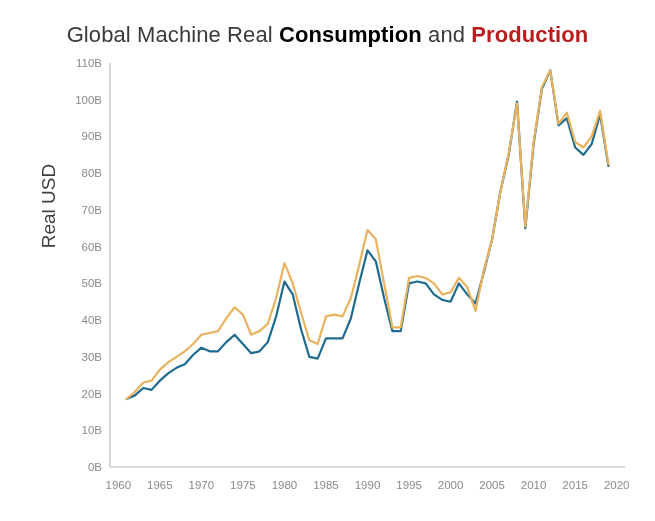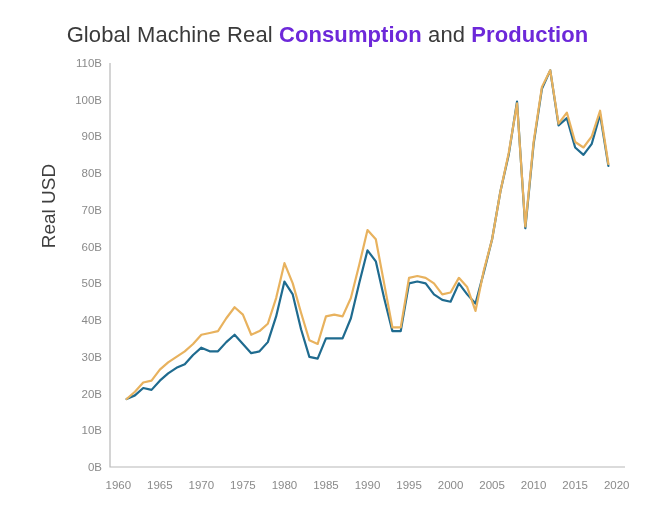--- a/index.html
+++ b/index.html
@@ -75,21 +75,21 @@
     stroke-linejoin: round;
     stroke-linecap: round;
   }
 </style>
 </head>
 <body>
 
 <div id="chart-root">
 
   <div class="chart-title">
-    <span>Global Machine Real </span><span class="t-strong" style="color: #6d28d9;">Consumption</span><span> and </span><span class="t-strong" style="color: #6d28d9;">Production</span>
+    <span>Global Machine Real </span><span class="t-strong" style="color: #000000;">Consumption</span><span> and </span><span class="t-strong" style="color: #b91c1c;">Production</span>
   </div>
 
   <div class="y-axis-title">Real USD</div>
 
   <svg class="plot" viewBox="0 0 655 521">
     <g id="y-tick-group">
         <text class="tick-label y-tick-label" x="102" y="471" fill="#8a8a8a">0B</text>
         <text class="tick-label y-tick-label" x="102" y="434.27272727272725" fill="#8a8a8a">10B</text>
         <text class="tick-label y-tick-label" x="102" y="397.54545454545456" fill="#8a8a8a">20B</text>
         <text class="tick-label y-tick-label" x="102" y="360.8181818181818" fill="#8a8a8a">30B</text>

